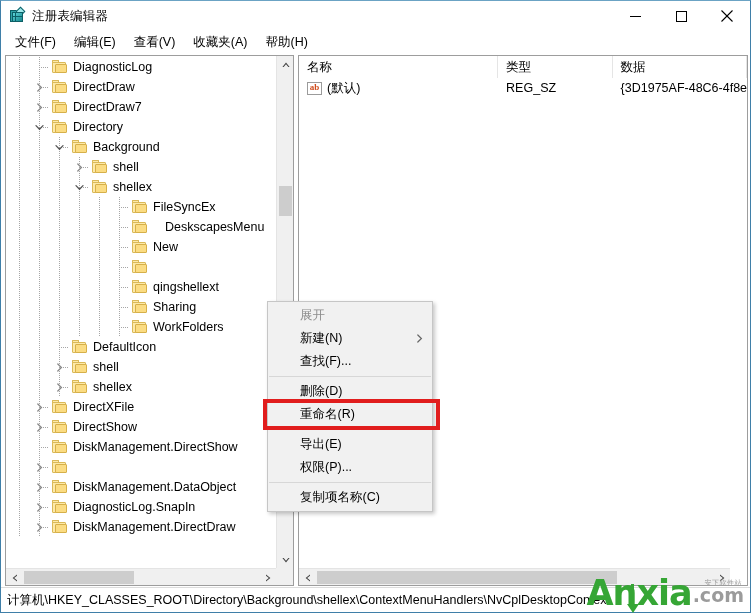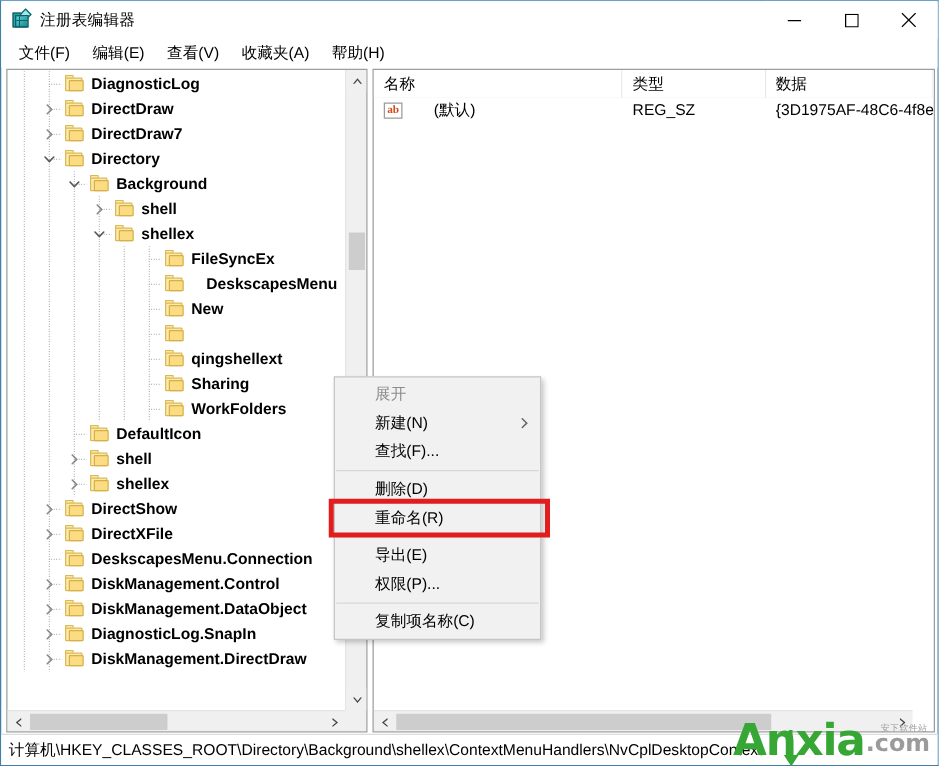--- a/index.html
+++ b/index.html
@@ -93,21 +93,20 @@
     position: absolute; left: 293px; top: 0; width: 450px; height: 531px;
     border: 1px solid #9d9d9d;
     background: #ffffff;
     overflow: hidden;
   }
 
   
   .tree-scroll {
     position: absolute; left: 0; top: 0; right: 17px; bottom: 17px;
     overflow: hidden;
-    font-weight: bold;
   }
   .tree-inner { position: relative; padding-top: 1px; }
   .tree-row {
     position: relative;
     height: 20px;
     display: flex; align-items: center;
     white-space: nowrap;
     font-size: 12.5px; color: #000000;
   }
   .tree-row .twisty {
@@ -643,64 +642,63 @@
               <span class="twisty" style="left: 25px;">
                 <svg width="9" height="9" viewBox="0 0 9 9">
                   <path d="M2.8 1 L6.4 4.5 L2.8 8" fill="none" stroke="#888" stroke-width="1.3" stroke-linecap="round"></path>
                 </svg>
               </span>
               <span class="folder" style="left: 45px;">
                 <span class="ftab"></span>
                 <span class="fbody"></span>
                 <span class="fshadow"></span>
               </span>
+              <span class="label" style="left: 67px;">DirectXFile</span>
+            </div>
+            <div class="tree-row">
+              <span class="vline" style="left: 13px;"></span>
+              <span class="vline" style="left: 33px;"></span>
+              <span class="hline" style="left: 33px; width: 10px;"></span>
+              <span class="twisty" style="left: 25px;">
+                <svg width="9" height="9" viewBox="0 0 9 9">
+                  <path d="M2.8 1 L6.4 4.5 L2.8 8" fill="none" stroke="#888" stroke-width="1.3" stroke-linecap="round"></path>
+                </svg>
+              </span>
+              <span class="folder" style="left: 45px;">
+                <span class="ftab"></span>
+                <span class="fbody"></span>
+                <span class="fshadow"></span>
+              </span>
               <span class="label" style="left: 67px;">DirectShow</span>
             </div>
             <div class="tree-row">
               <span class="vline" style="left: 13px;"></span>
               <span class="vline" style="left: 33px;"></span>
               <span class="hline" style="left: 33px; width: 10px;"></span>
+              <span class="folder" style="left: 45px;">
+                <span class="ftab"></span>
+                <span class="fbody"></span>
+                <span class="fshadow"></span>
+              </span>
+              <span class="label" style="left: 67px;">DiskManagement.DirectShow</span>
+            </div>
+            <div class="tree-row">
+              <span class="vline" style="left: 13px;"></span>
+              <span class="vline" style="left: 33px;"></span>
+              <span class="hline" style="left: 33px; width: 10px;"></span>
               <span class="twisty" style="left: 25px;">
                 <svg width="9" height="9" viewBox="0 0 9 9">
                   <path d="M2.8 1 L6.4 4.5 L2.8 8" fill="none" stroke="#888" stroke-width="1.3" stroke-linecap="round"></path>
                 </svg>
               </span>
               <span class="folder" style="left: 45px;">
                 <span class="ftab"></span>
                 <span class="fbody"></span>
                 <span class="fshadow"></span>
               </span>
-              <span class="label" style="left: 67px;">DirectXFile</span>
-            </div>
-            <div class="tree-row">
-              <span class="vline" style="left: 13px;"></span>
-              <span class="vline" style="left: 33px;"></span>
-              <span class="hline" style="left: 33px; width: 10px;"></span>
-              <span class="folder" style="left: 45px;">
-                <span class="ftab"></span>
-                <span class="fbody"></span>
-                <span class="fshadow"></span>
-              </span>
-              <span class="label" style="left: 67px;">DeskscapesMenu.Connection</span>
-            </div>
-            <div class="tree-row">
-              <span class="vline" style="left: 13px;"></span>
-              <span class="vline" style="left: 33px;"></span>
-              <span class="hline" style="left: 33px; width: 10px;"></span>
-              <span class="twisty" style="left: 25px;">
-                <svg width="9" height="9" viewBox="0 0 9 9">
-                  <path d="M2.8 1 L6.4 4.5 L2.8 8" fill="none" stroke="#888" stroke-width="1.3" stroke-linecap="round"></path>
-                </svg>
-              </span>
-              <span class="folder" style="left: 45px;">
-                <span class="ftab"></span>
-                <span class="fbody"></span>
-                <span class="fshadow"></span>
-              </span>
-              <span class="label" style="left: 67px;">DiskManagement.Control</span>
             </div>
             <div class="tree-row">
               <span class="vline" style="left: 13px;"></span>
               <span class="vline" style="left: 33px;"></span>
               <span class="hline" style="left: 33px; width: 10px;"></span>
               <span class="twisty" style="left: 25px;">
                 <svg width="9" height="9" viewBox="0 0 9 9">
                   <path d="M2.8 1 L6.4 4.5 L2.8 8" fill="none" stroke="#888" stroke-width="1.3" stroke-linecap="round"></path>
                 </svg>
               </span>
@@ -783,21 +781,21 @@
           </div>
           <div class="lv-col" style="width: 115px;">
             <span>类型</span>
           </div>
           <div class="lv-col" style="width: 135px;">
             <span>数据</span>
           </div>
         </div>
       <div class="lv-body" id="lv-body">
           <div class="lv-row">
-            <div class="lv-cell" style="width: 200px; gap: 20px;">
+            <div class="lv-cell" style="width: 200px;">
               <span class="ab-icon"></span>
               <span>(默认)</span>
             </div>
             <div class="lv-cell" style="width: 115px;">REG_SZ</div>
             <div class="lv-cell" style="width: 135px;">{3D1975AF-48C6-4f8e-</div>
           </div>
         </div>
 
       <div class="hscroll">
         <div class="sb-arrow left">

